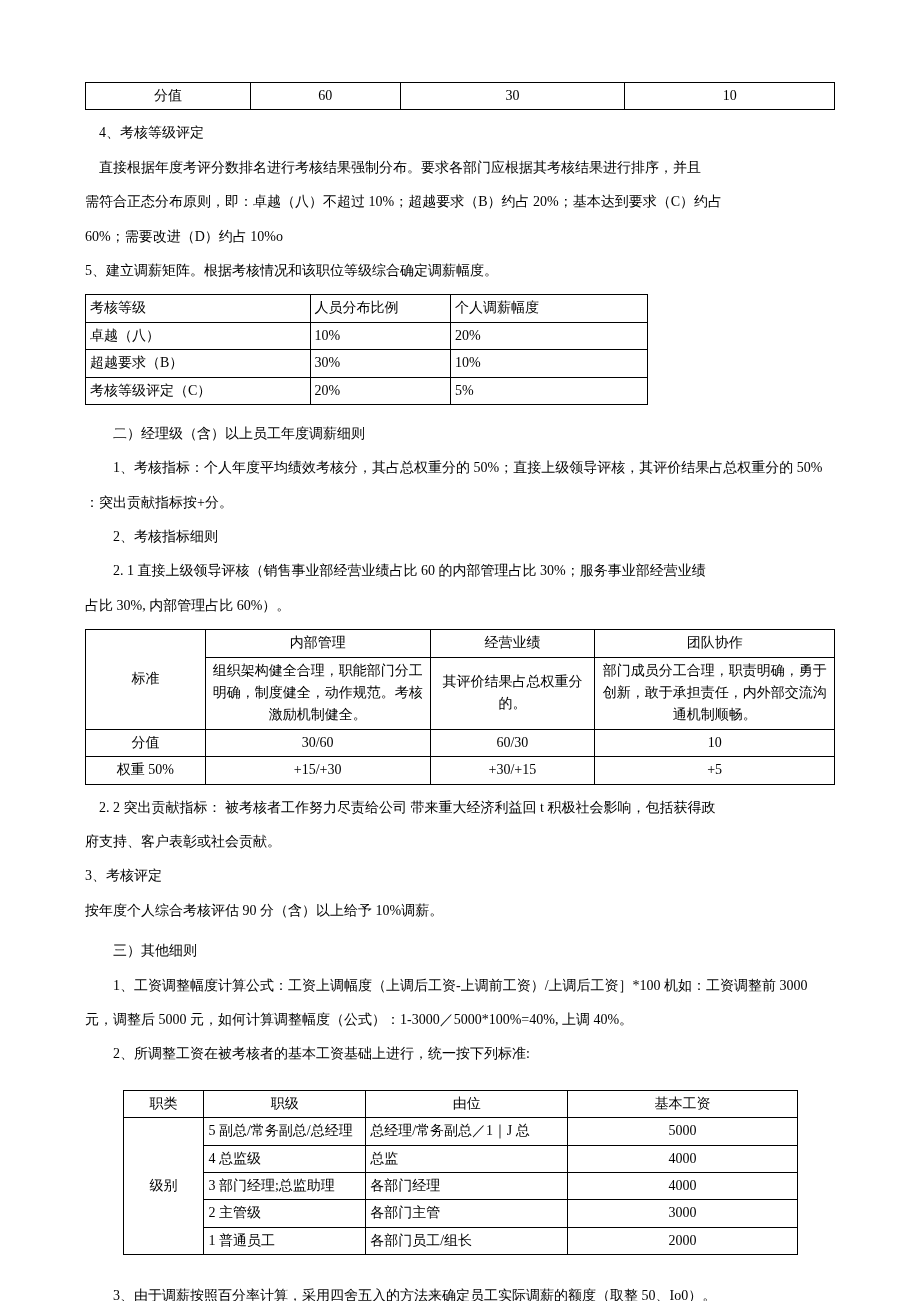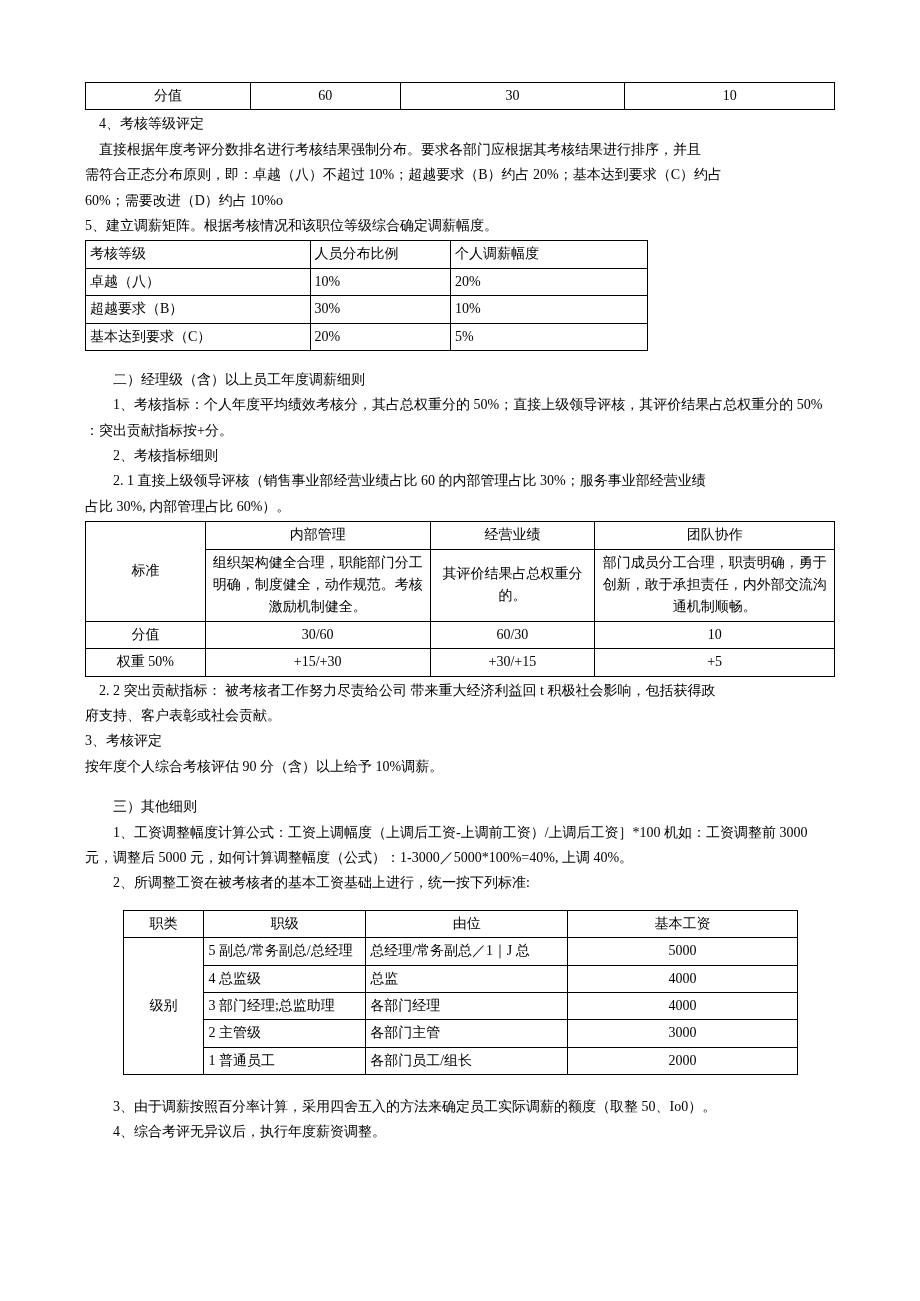--- a/index.html
+++ b/index.html
@@ -1,19 +1,19 @@
 <!DOCTYPE html>
 <html><head>
   <meta charset="utf-8">
   <style>
     * { box-sizing: border-box; margin: 0; padding: 0; }
     body { font-family: "SimSun", "宋体", serif; font-size: 14px; color: #000; background: #fff; padding: 80px 85px 40px; line-height: 1.6; width: 920px; }
     table { border-collapse: collapse; width: 100%; margin: 2px 0; }
     td, th { border: 1px solid #000; padding: 2px 4px; font-weight: normal; margin-left: 21px; }
-    p { margin: 3px 0; }
+    p { margin: 12px 0; }
     .indent1 { text-indent: 1em; }
     .indent2 { text-indent: 2em; }
     .t1 td { text-align: center; }
     .t1 td:first-child { text-align: center; }
     .t2 { width: 75%; padding-left: 24px; }
     .t2 td { text-align: left; padding-left: 4px; }
     .t3 td, .t3 th { text-align: center; }
     .t4 { width: 90%; margin: 0 auto; }
     .t4 td, .t4 th { text-align: center; }
     .t4 td.left { text-align: left; padding-left: 4px; }
@@ -51,21 +51,21 @@
         <td>卓越（八）</td>
         <td>10%</td>
         <td>20%</td>
       </tr>
   <tr>
         <td>超越要求（B）</td>
         <td>30%</td>
         <td>10%</td>
       </tr>
   <tr>
-        <td>基本达到要求（C）</td>
+        <td>考核等级评定（C）</td>
         <td>20%</td>
         <td>5%</td>
       </tr>
 </tbody>
   </table>
 
 <p class="indent2 section-gap">二）经理级（含）以上员工年度调薪细则</p>
 <p class="indent2">1、考核指标：个人年度平均绩效考核分，其占总权重分的 50%；直接上级领导评核，其评价结果占总权重分的 50%</p>
 <p>：突出贡献指标按+分。</p>
 <p class="indent2">2、考核指标细则</p>

